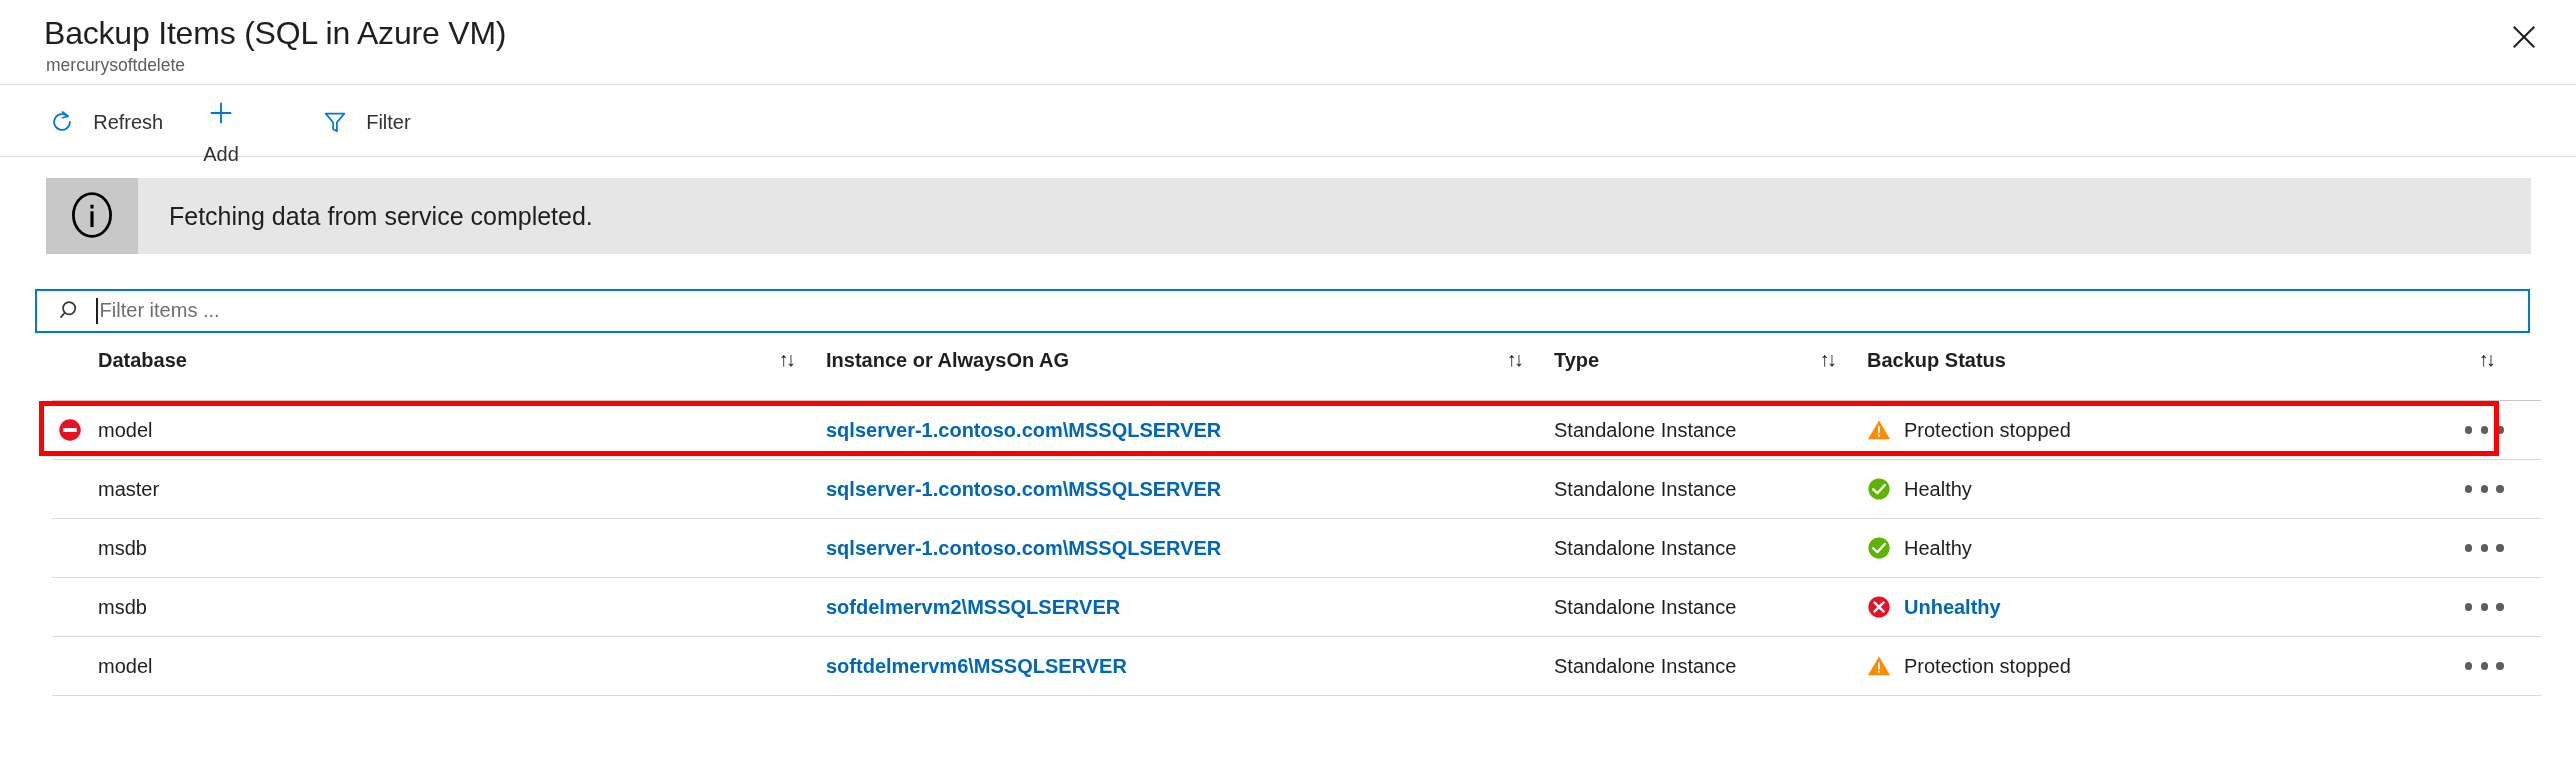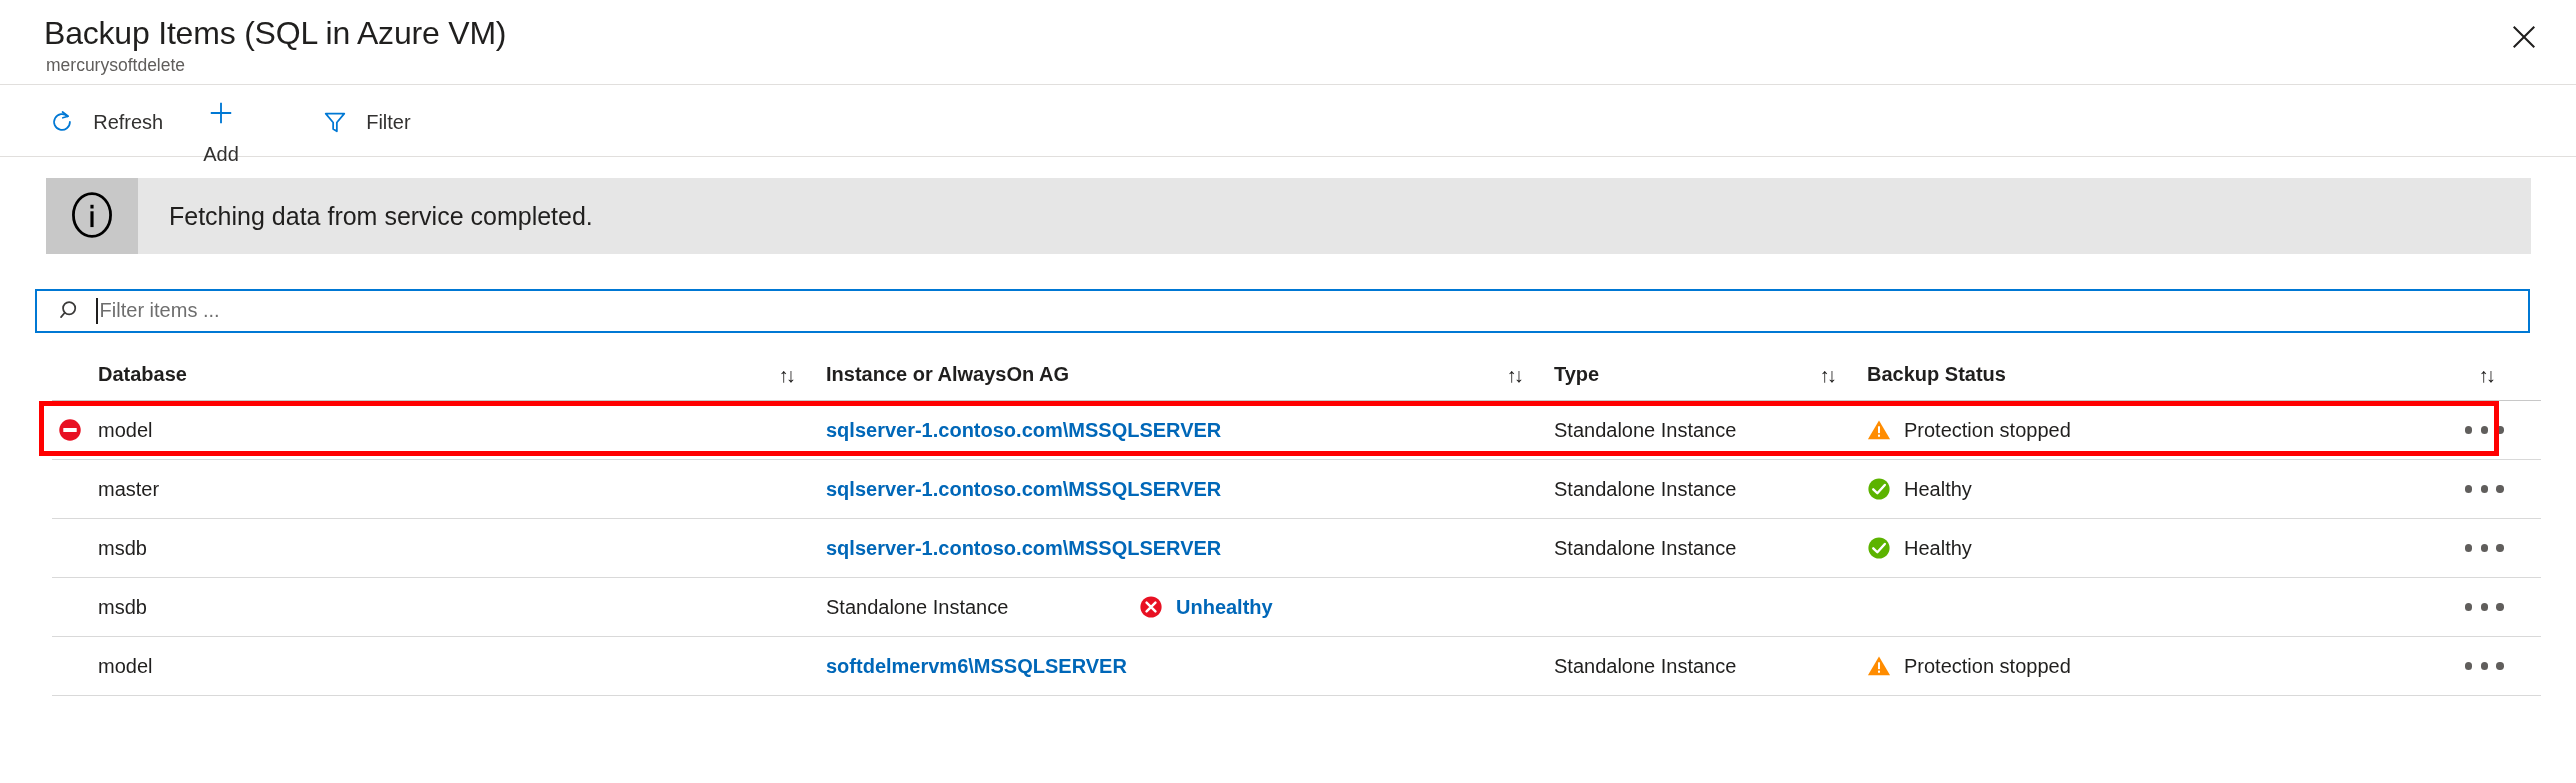--- a/index.html
+++ b/index.html
@@ -74,21 +74,21 @@
     width: 1.8px; height: 26px; background: #201f1e; margin: 0 1.8px 0 11px; flex: 0 0 1.8px;
   }
   .search-placeholder { font-size: 20px; color: #6e6e6e; line-height: 1; padding-bottom: 1.8px; }
 
   
   .table { position: absolute; left: 52px; top: 349px; width: 2489px; }
   .thead {
     display: flex; align-items: center; height: 52px;
     border-bottom: 1.8px solid #c8c8c8;
   }
-  .th { display: flex; align-items: center; font-size: 20px; font-weight: 600; color: #201f1e; height: 100%; }
+  .th { display: flex; align-items: flex-start; font-size: 20px; font-weight: 600; color: #201f1e; height: 100%; }
   .th-label { white-space: nowrap; }
   .sort-icon {
     margin-left: auto; margin-right: 33px; font-size: 20px; color: #201f1e;
     letter-spacing: -2.8px; cursor: pointer; line-height: 1;
   }
 
   .trow {
     display: flex; align-items: center; height: 59px;
     border-bottom: 1.8px solid #d9d9d9; background: #fff; position: relative;
   }
@@ -307,20 +307,23 @@
             <span class="ellipsis">
               <span></span>
               <span></span>
               <span></span>
             </span>
           </div>
         </div>
         <div class="trow">
           <div class="td c-state"></div>
           <div class="td c-db">msdb</div>
+          <div class="td c-inst">
+            <a class="link">sofdelmervm2\MSSQLSERVER</a>
+          </div>
           <div class="td c-type">Standalone Instance</div>
           <div class="td c-stat">
             <div class="status-wrap">
               <span class="status-icon">
                 <svg width="24" height="24" viewBox="0 0 26 26" aria-hidden="true">
                   <circle cx="13" cy="13" r="11.5" fill="#e81123"></circle>
                   <path d="M8.2 8.2 L17.8 17.8 M17.8 8.2 L8.2 17.8" stroke="#fff" stroke-width="2.7" stroke-linecap="round"></path>
                 </svg>
               </span>
               <span class="status-text linkstyle">Unhealthy</span>

